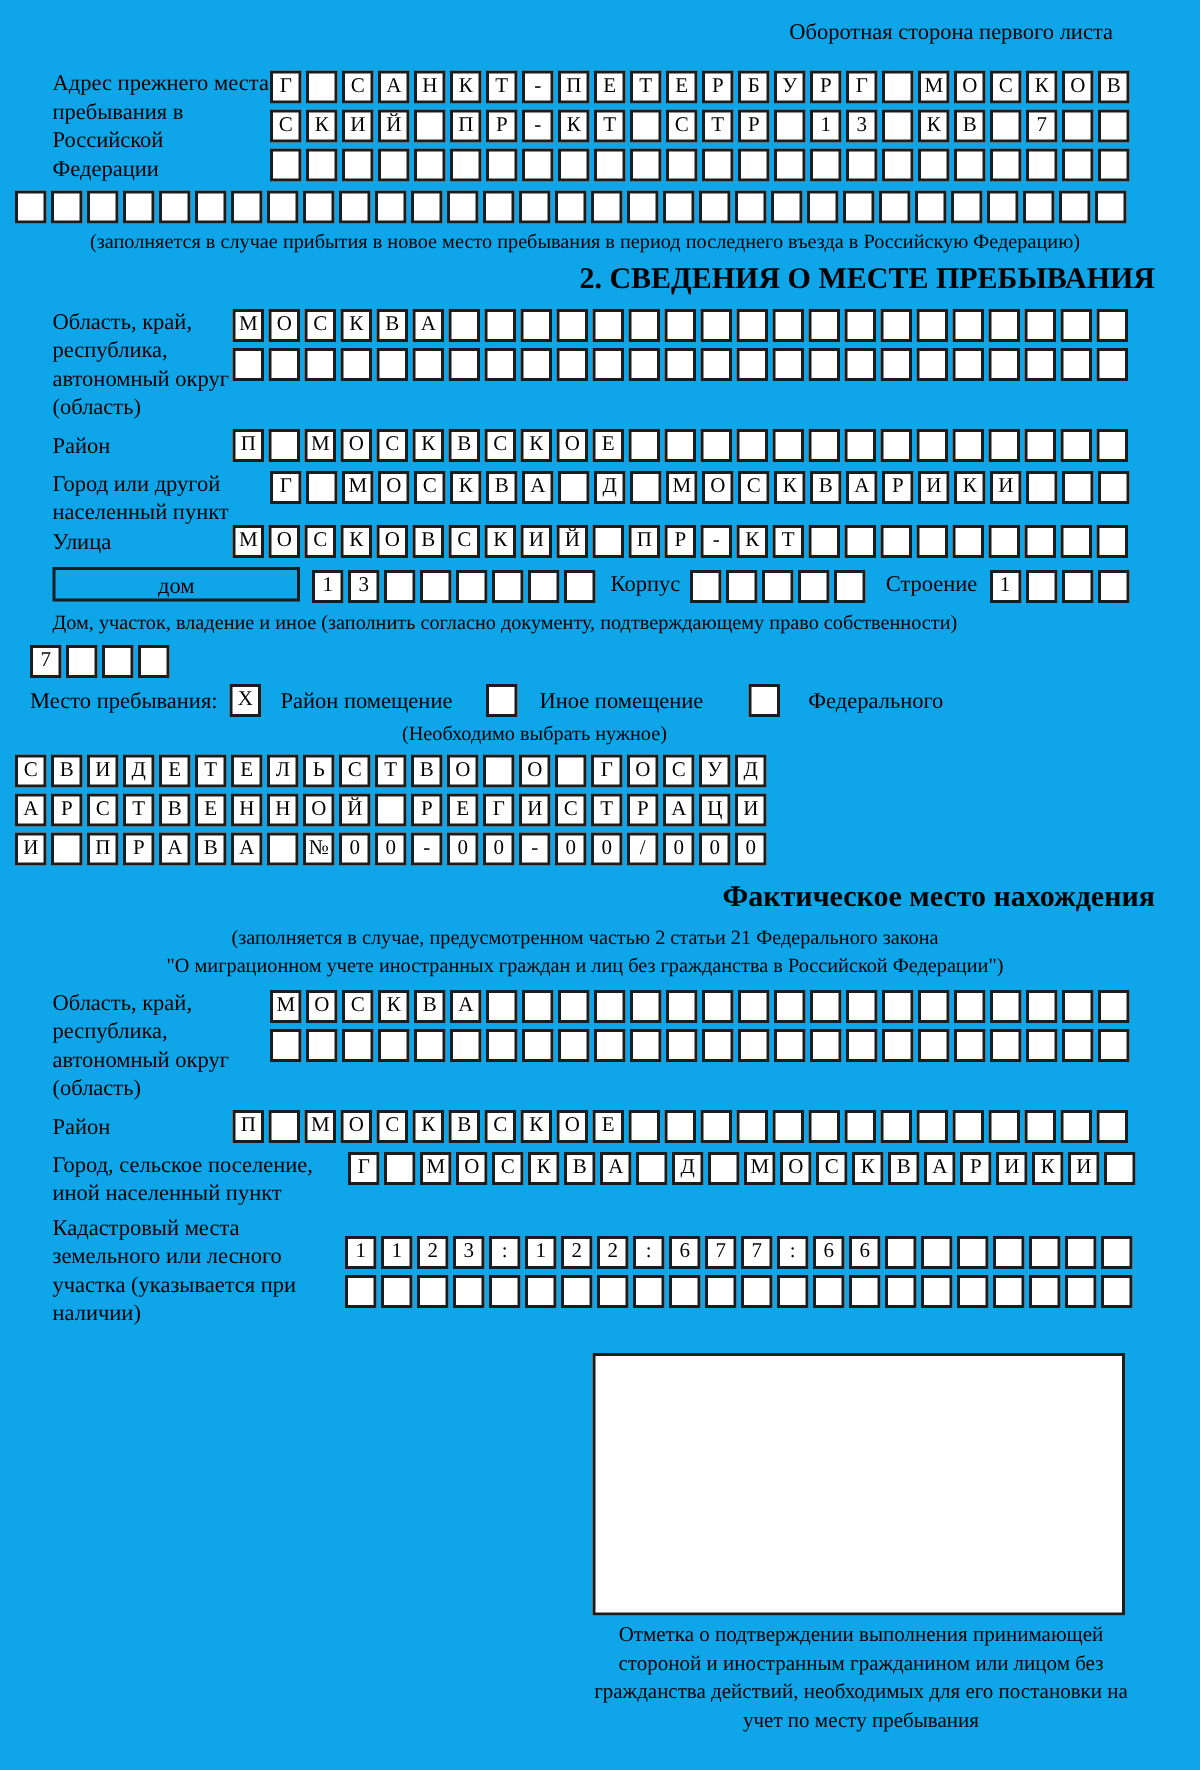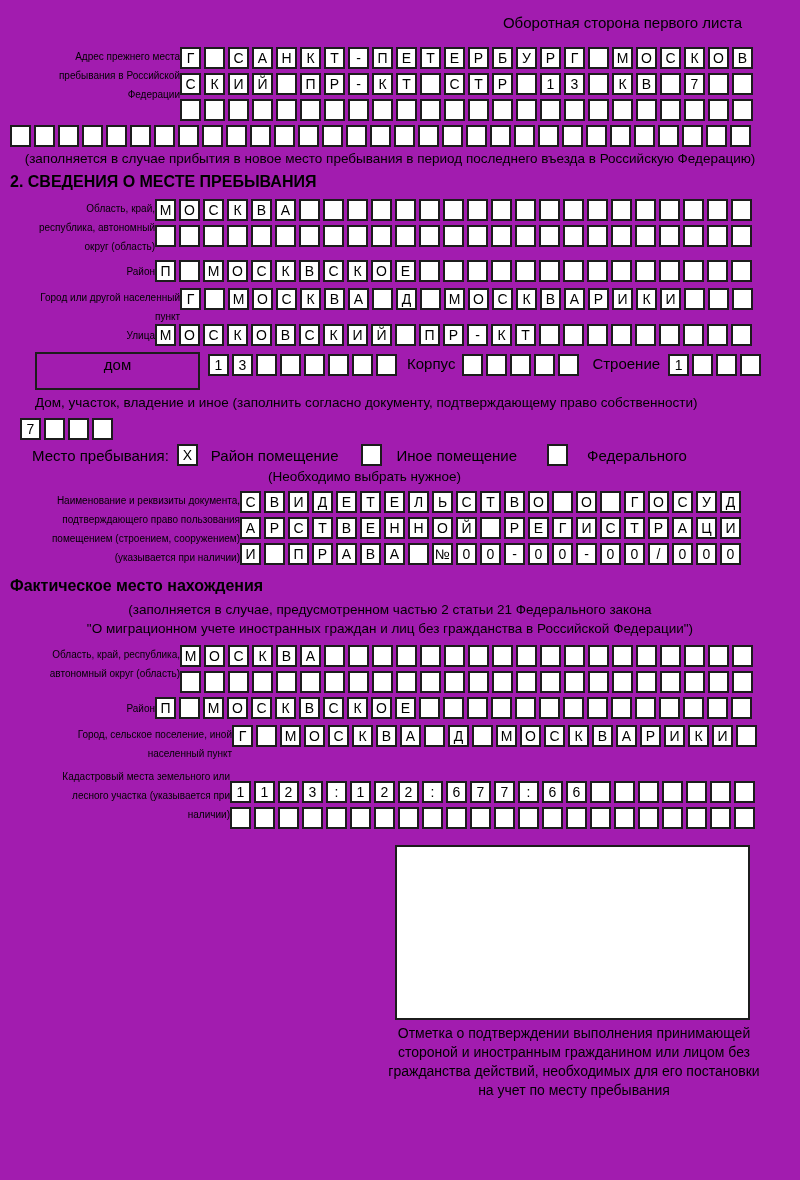--- a/index.html
+++ b/index.html
@@ -1,38 +1,38 @@
 <!DOCTYPE html>
 <html><head>
 <meta charset="utf-8">
 <style>
   html,body{margin:0;padding:0;background:#fff;}
   .page{
     width:800px;height:1180px;box-sizing:border-box;
     padding:8px 0 0 10px;position:relative;
-    font-family:Liberation Sans, sans-serif;color:#000;background:#a21caf;
+    font-family:Liberation Serif, serif;color:#000;background:#0ea5e9;
     overflow:hidden;
   }
   .hnote{text-align:right;padding-right:58px;font-size:15px;margin:6px 0 16px 0;}
   .frow{display:flex;align-items:flex-start;margin-bottom:4px;}
-  .lbl{font-size:10px;line-height:19px;flex-shrink:0;text-align:right;}
+  .lbl{font-size:15px;line-height:19px;flex-shrink:0;}
   .grid-rows{display:flex;flex-direction:column;gap:4px;}
   .boxrow{display:flex;}
   .cell{
     width:21px;height:22px;box-sizing:border-box;border:2px solid #1c1c1c;
     margin-right:3px;text-align:center;font-size:14px;line-height:18px;
     flex-shrink:0;background:#fff;
   }
   .bigbox{
-    box-sizing:border-box;border:2px solid #1c1c1c;height:38px;
+    box-sizing:border-box;border:2px solid #1c1c1c;height:23px;
     text-align:center;font-size:15px;line-height:22px;flex-shrink:0;
   }
   .caption{font-size:13.5px;line-height:17px;}
   .center{text-align:center;}
-  .sect-title{font-weight:bold;font-size:16px;text-align:left;margin:6px 0 8px 0;}
+  .sect-title{font-weight:bold;font-size:20px;text-align:right;margin:6px 0 8px 0;}
   .inline-lbl{font-size:15px;line-height:24px;white-space:nowrap;text-align:right;}
   .stamp-box{
     box-sizing:border-box;border:2px solid #1c1c1c;width:355px;height:175px;
     margin:16px 0 4px 385px;background:#fff;
   }
   .stamp-caption{width:372px;margin-left:378px;text-align:center;font-size:14px;line-height:19px;}
 </style>
 </head>
 <body>
 
@@ -345,32 +345,31 @@
   <div class="frow">
     <div class="boxrow" style="margin-left:10px;margin-top:2px;">
         <span class="cell">7</span>
         <span class="cell"></span>
         <span class="cell"></span>
         <span class="cell"></span>
       </div>
   </div>
 
   <div class="frow" style="margin-bottom:0;">
-    <div class="inline-lbl" style="margin-left:22px;">Место пребывания:</div>
+    <div class="inline-lbl" style="margin-left:10px;">Место пребывания:</div>
     <span class="cell" style="margin-left:8px;">X</span>
     <div class="inline-lbl" style="margin-left:10px;">Район помещение</div>
     <span class="cell" style="margin-left:22px;"></span>
     <div class="inline-lbl" style="margin-left:12px;">Иное помещение</div>
     <span class="cell" style="margin-left:30px;"></span>
     <div class="inline-lbl" style="margin-left:16px;">Федерального</div>
   </div>
   <div class="caption" style="margin:0 0 6px 258px;">(Необходимо выбрать нужное)</div>
 
   <div class="frow">
-    <div class="lbl" style="margin-left:25px;width:205px;">Наименование и реквизиты документа, подтверждающего право пользования помещением (строением, сооружением) (указывается при наличии)</div>
     <div class="grid-rows">
       <div class="boxrow">
           <span class="cell">С</span>
           <span class="cell">В</span>
           <span class="cell">И</span>
           <span class="cell">Д</span>
           <span class="cell">Е</span>
           <span class="cell">Т</span>
           <span class="cell">Е</span>
           <span class="cell">Л</span>

